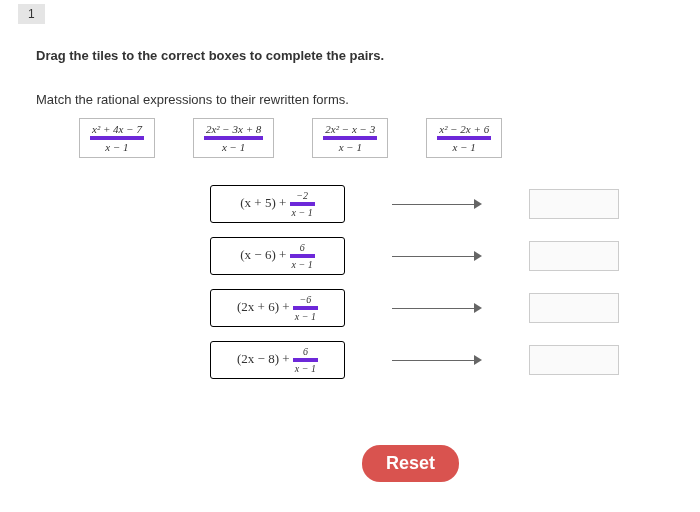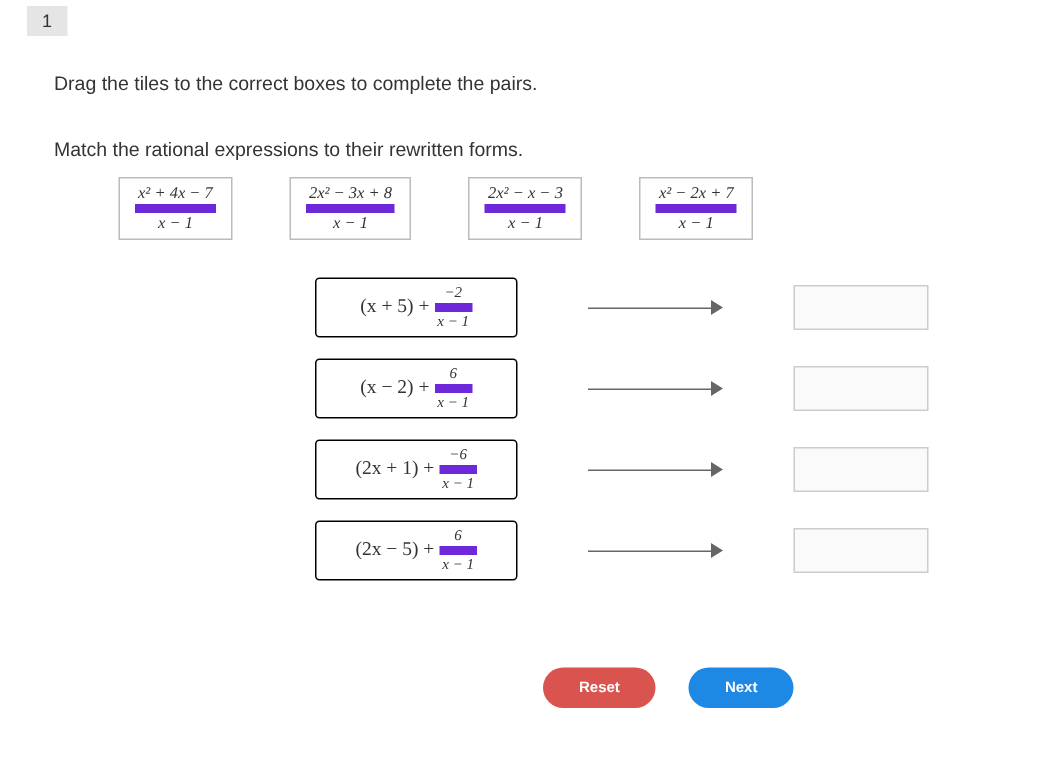--- a/index.html
+++ b/index.html
@@ -18,20 +18,21 @@
       left: 18px;
       background: #e5e5e5;
       padding: 3px 10px;
       font-size: 12px;
     }
     .instruction1 {
       position: absolute;
       top: 48px;
       left: 36px;
       font-size: 13px;
+      font-weight: bold;
     }
     .instruction2 {
       position: absolute;
       top: 92px;
       left: 36px;
       font-size: 13px;
     }
     .tiles-row {
       position: absolute;
       top: 118px;
@@ -46,21 +47,21 @@
       text-align: center;
     }
     .frac {
       display: inline-block;
       vertical-align: middle;
       text-align: center;
       font-size: 11px;
       font-family: "Times New Roman", serif;
       font-style: italic;
     }
-    .frac .num { display: block; border-bottom: 6px solid #6d28d9; padding: 0 2px 1px 2px; }
+    .frac .num { display: block; border-bottom: 4px solid #6d28d9; padding: 0 2px 1px 2px; }
     .frac .den { display: block; padding: 1px 2px 0 2px; text-align: center; }
     .frac-sm { font-size: 10px; }
     .pairs {
       position: absolute;
       top: 185px;
       left: 210px;
     }
     .pair-row {
       display: flex;
       align-items: center;
@@ -109,21 +110,21 @@
       position: absolute;
       top: 445px;
       left: 362px;
       display: flex;
       gap: 22px;
     }
     .btn {
       border: none;
       border-radius: 18px;
       padding: 8px 24px;
-      font-size: 10px;
+      font-size: 18px;
       font-weight: bold;
       color: #fff;
       cursor: pointer;
     }
     .btn-reset { background: #d9534f; }
     .btn-next { background: #1e88e5; }
   </style>
 </head>
 <body>
 
@@ -145,53 +146,52 @@
     </span>
   </div>
   <div class="tile">
     <span class="frac">
       <span class="num">2x² − x − 3</span>
       <span class="den">x − 1</span>
     </span>
   </div>
   <div class="tile">
     <span class="frac">
-      <span class="num">x² − 2x + 7</span>
+      <span class="num">x² − 2x + 6</span>
       <span class="den">x − 1</span>
     </span>
   </div>
 </div>
 
 <div class="pairs">
   <div class="pair-row">
     <div class="expr-box">
       <span>(x + 5) + </span><span class="frac frac-sm"><span class="num">−2</span><span class="den">x − 1</span></span>
     </div>
     <div class="arrow"></div>
     <div class="drop-box"></div>
   </div>
   <div class="pair-row">
     <div class="expr-box">
-      <span>(x − 2) + </span><span class="frac frac-sm"><span class="num">6</span><span class="den">x − 1</span></span>
+      <span>(x − 6) + </span><span class="frac frac-sm"><span class="num">6</span><span class="den">x − 1</span></span>
     </div>
     <div class="arrow"></div>
     <div class="drop-box"></div>
   </div>
   <div class="pair-row">
     <div class="expr-box">
-      <span>(2x + 1) + </span><span class="frac frac-sm"><span class="num">−6</span><span class="den">x − 1</span></span>
+      <span>(2x + 6) + </span><span class="frac frac-sm"><span class="num">−6</span><span class="den">x − 1</span></span>
     </div>
     <div class="arrow"></div>
     <div class="drop-box"></div>
   </div>
   <div class="pair-row">
     <div class="expr-box">
-      <span>(2x − 5) + </span><span class="frac frac-sm"><span class="num">6</span><span class="den">x − 1</span></span>
+      <span>(2x − 8) + </span><span class="frac frac-sm"><span class="num">6</span><span class="den">x − 1</span></span>
     </div>
     <div class="arrow"></div>
     <div class="drop-box"></div>
   </div>
 </div>
 
 <div class="buttons">
   <button class="btn btn-reset">Reset</button>
-  <button class="btn btn-next">Next</button>
 </div>
 
 </body></html>

